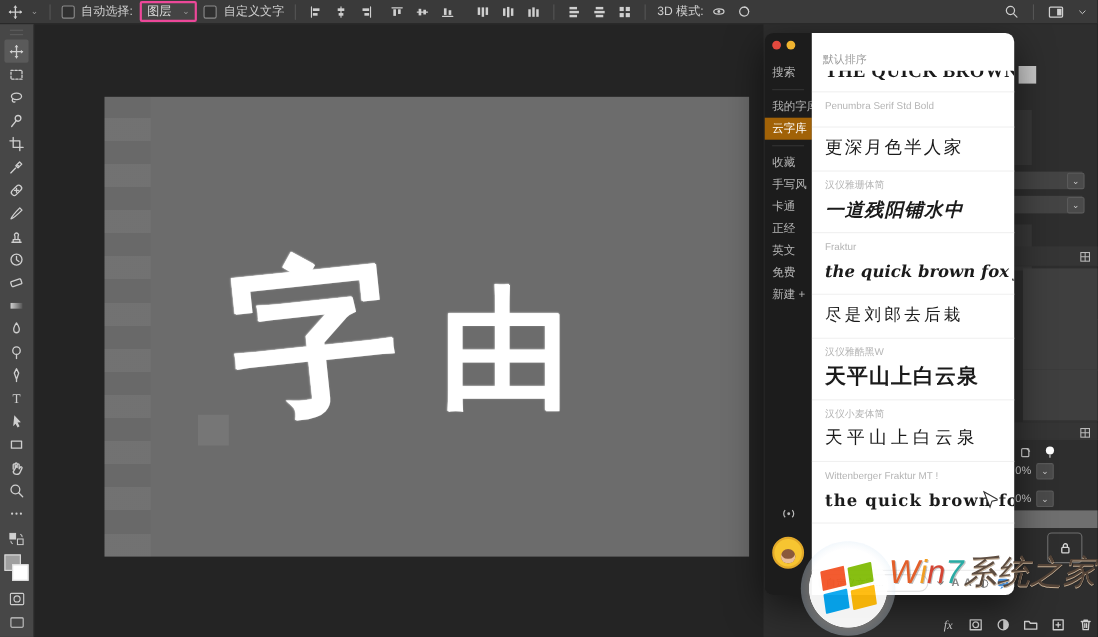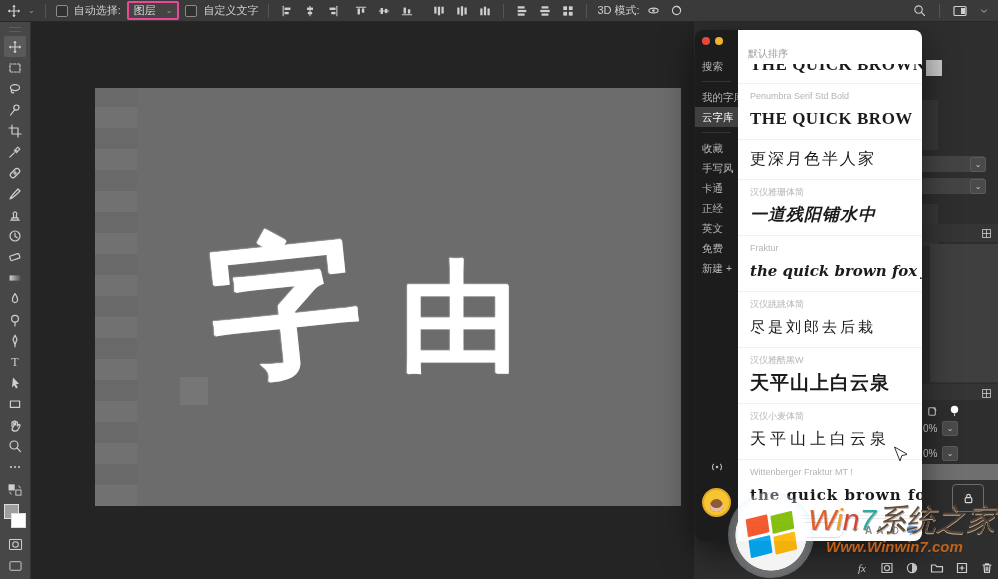--- a/index.html
+++ b/index.html
@@ -49,21 +49,21 @@
   .bottom-icons{position:absolute;left:160px;top:538px;display:flex;gap:9px;align-items:center}
   .bi{width:16px;height:16px;display:flex;align-items:center;justify-content:center}
   
   .plugin{position:absolute;left:695px;top:30px;width:227px;height:511px;border-radius:8px;
           overflow:hidden;display:flex;z-index:5;box-shadow:0 10px 34px rgba(0,0,0,.55)}
   .pside{width:43px;background:#1c1c1c;flex:none;position:relative;padding-top:26px;box-sizing:border-box}
   .pdots{position:absolute;left:7px;top:7px;display:flex;gap:5px}
   .pdots i{width:8px;height:8px;border-radius:50%;display:block}
   .pdots .r{background:#e4493e}.pdots .y{background:#f0b32f}
   .pitem{height:20px;line-height:20px;font-size:10.5px;color:#b5b5b5;padding-left:7px;cursor:pointer;white-space:nowrap}
-  .pitem.sel{background:#404040;color:#fff}
+  .pitem.sel{background:#a16207;color:#fff}
   .pdiv{height:1px;background:#343434;margin:5px 7px}
   .pbottom{position:absolute;left:0;bottom:24px;width:43px;display:flex;flex-direction:column;align-items:center;gap:14px}
   .avatar{width:25px;height:25px;border-radius:50%;background:#f7c531;border:2px solid #e2a92a;
           display:flex;align-items:center;justify-content:center;overflow:hidden}
   .avatar b{width:13px;height:13px;border-radius:50% 50% 45% 45%;background:#8a5a3b;margin-top:6px;
             box-shadow:inset 0 -4px 0 #e9bf9a}
   .pmain{flex:1;background:#fff;display:flex;flex-direction:column;position:relative;padding-top:14px;box-sizing:border-box}
   .phead{height:20px;flex:none;display:flex;align-items:center;padding:0 10px;color:#9a9a9a;font-size:10px}
   .flist{flex:1;overflow:hidden;position:relative}
   .font-row{position:relative;padding:7px 12px 8px;border-bottom:1px solid #f0f0f0;box-sizing:border-box}
@@ -238,35 +238,33 @@
       <div class="phead">
         <span>默认排序</span>
 
       </div>
       <div class="flist" id="font-list">
           <div class="font-row cut">
             <div class="fprev  fs-serifbold">THE QUICK BROWN FO</div>
           </div>
           <div class="font-row">
             <div class="fname">Penumbra Serif Std Bold</div>
-            <div class="fprev fs-serifbold">THE QUICK BROW</div>
           </div>
           <div class="font-row">
             <div class="fprev fs-hand">更深月色半人家</div>
           </div>
           <div class="font-row">
             <div class="fname">汉仪雅珊体简</div>
             <div class="fprev fs-brush">一道残阳铺水中</div>
           </div>
           <div class="font-row">
             <div class="fname">Fraktur</div>
             <div class="fprev fs-script">the quick brown fox jump</div>
           </div>
           <div class="font-row">
-            <div class="fname">汉仪跳跳体简</div>
             <div class="fprev fs-kid">尽是刘郎去后栽</div>
           </div>
           <div class="font-row">
             <div class="fname">汉仪雅酷黑W</div>
             <div class="fprev fs-heavy">天平山上白云泉</div>
           </div>
           <div class="font-row">
             <div class="fname">汉仪小麦体简</div>
             <div class="fprev fs-thin">天平山上白云泉</div>
           </div>
@@ -602,21 +600,20 @@
   <div class="wm">
     <span class="disc">
       <span class="flag">
           <i class="f1"></i>
           <i class="f2"></i>
           <i class="f3"></i>
           <i class="f4"></i>
         </span>
     </span>
     <span class="t1" id="wm-line1"><span class="c0">W</span><span class="c1">i</span><span class="c2">n</span><span class="c3">7</span><span class="c4">系</span><span class="c4">统</span><span class="c4">之</span><span class="c4">家</span></span>
-    <span class="t2">Www.Winwin7.com</span>
   </div>
 
   <span class="cursor">
     <svg width="14" height="20" viewBox="0 0 14 20">
         <path d="M1.5 1l5.5 14 1.8-5.4 5.7-1.2z" fill="#fff" stroke="#333" stroke-width="1"></path>
       </svg>
   </span>
 
 </div>
 

